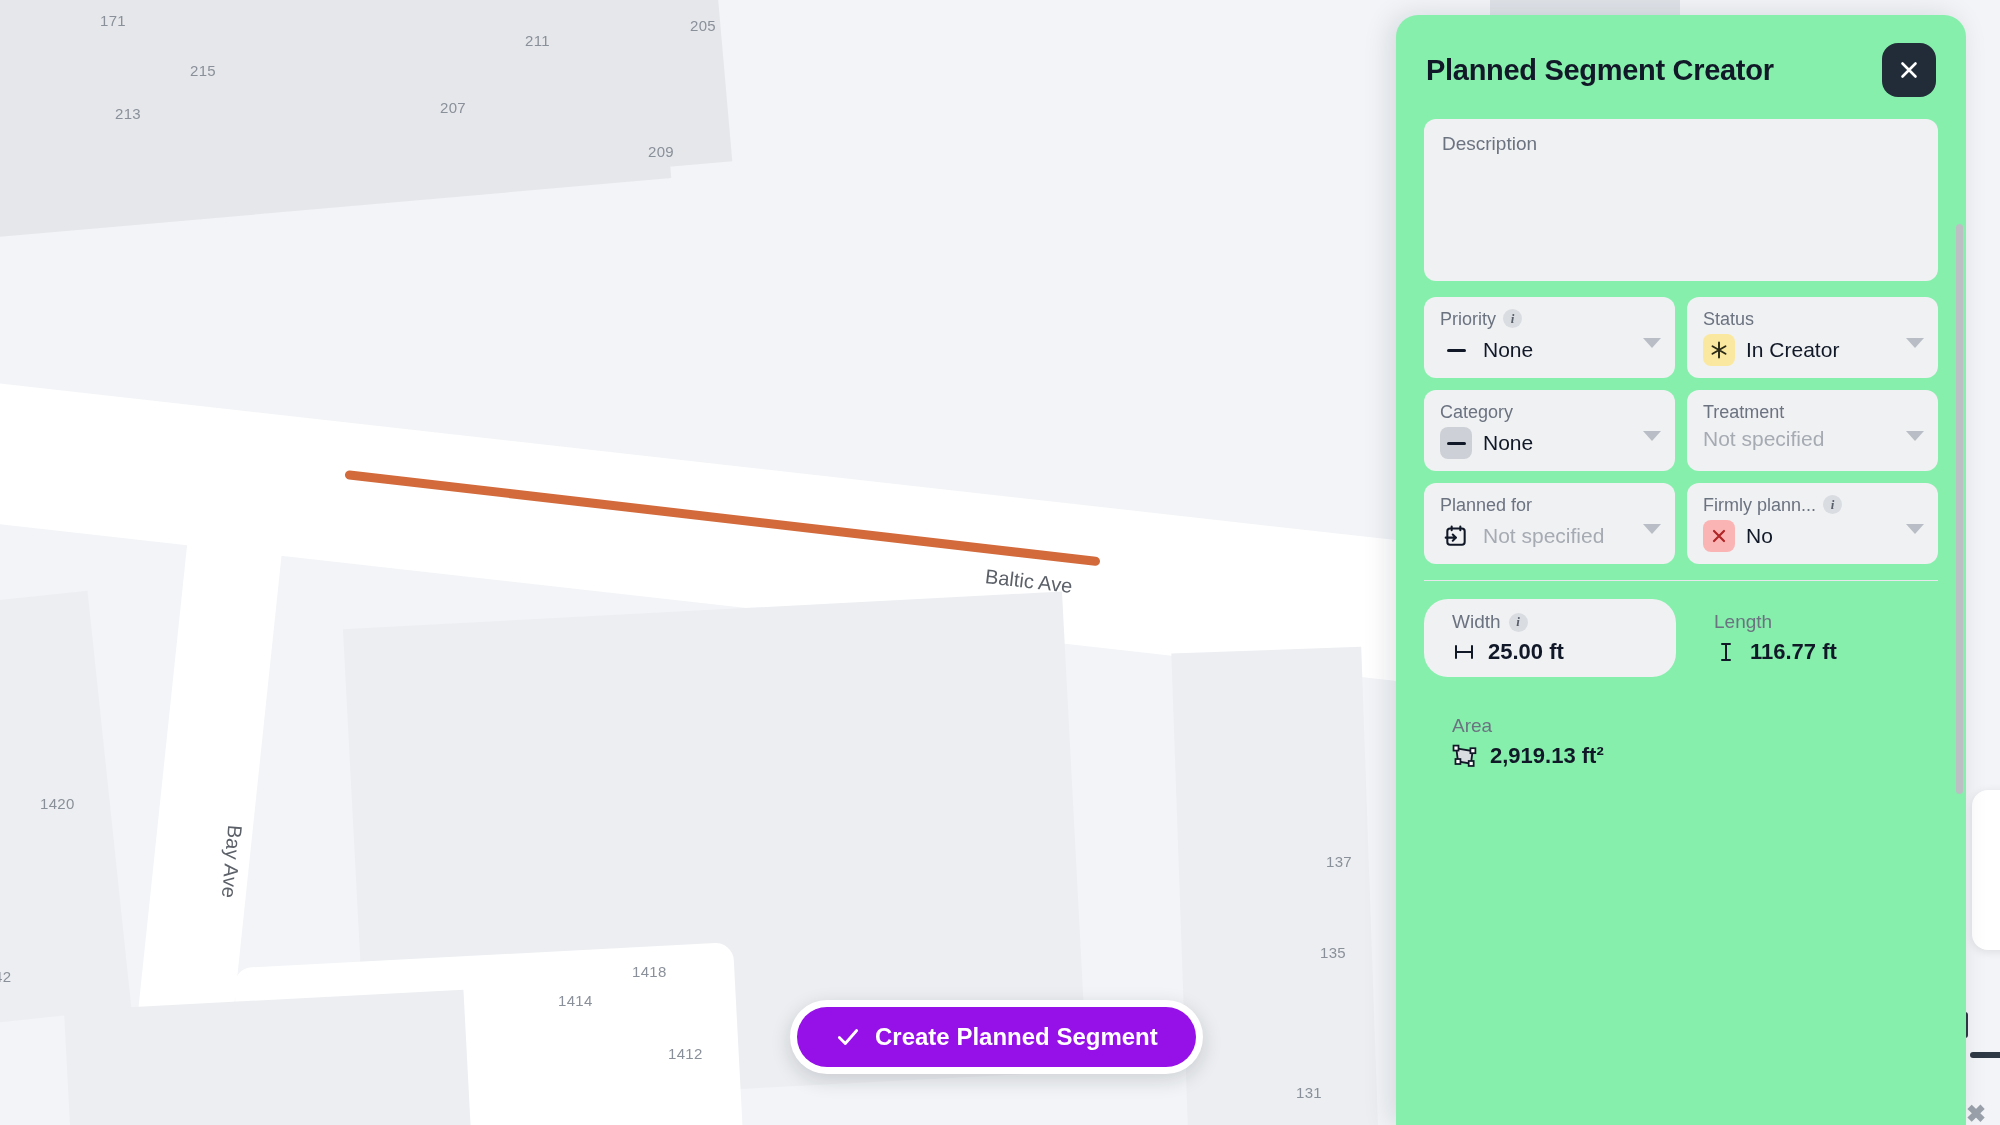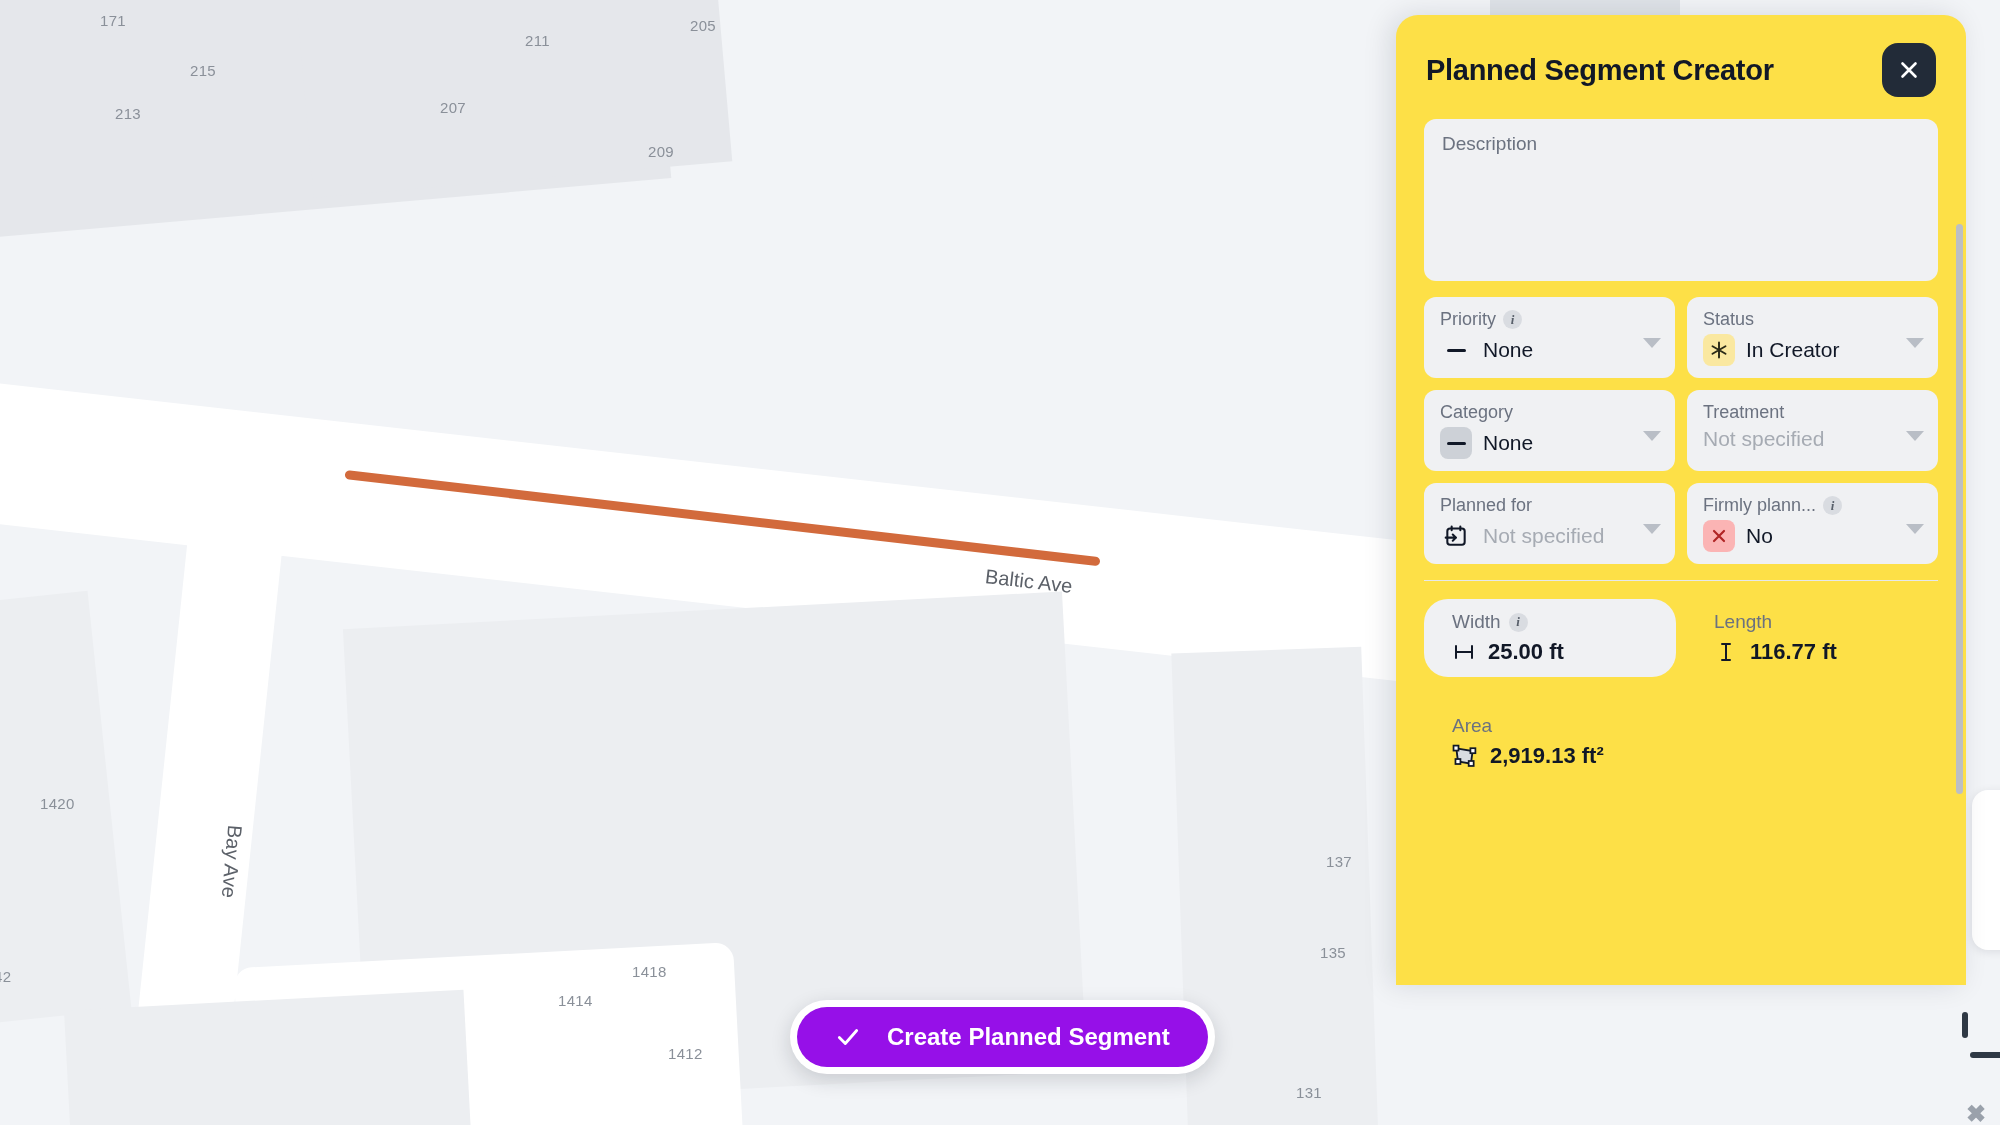--- a/index.html
+++ b/index.html
@@ -94,41 +94,41 @@
     left: 790px;
     top: 1000px;
     background: #ffffff;
     border-radius: 40px;
     padding: 7px;
     box-shadow: 0 6px 20px rgba(16,24,40,.16);
   }
   #create-btn {
     display: flex;
     align-items: center;
-    gap: 26px;
+    gap: 14px;
     background: #9610e8;
     color: #ffffff;
     border: none;
     border-radius: 34px;
     padding: 16px 38px;
     font-size: 24px;
     font-weight: bold;
     font-family: "Liberation Sans", sans-serif;
     cursor: pointer;
     white-space: nowrap;
   }
 
   
   #panel {
     position: absolute;
     left: 1396px;
     top: 15px;
     width: 570px;
-    height: 970px;
-    background: #fde047;
+    height: 1110px;
+    background: #86efac;
     border-radius: 22px 22px 0 0;
     box-shadow: -6px 0 28px rgba(16,24,40,.12);
     overflow: hidden;
   }
 
   #panel-header {
     display: flex;
     align-items: center;
     justify-content: space-between;
     padding: 28px 30px 22px 30px;
@@ -191,21 +191,21 @@
     background: #f0f1f3;
     border-radius: 12px;
     padding: 12px 16px;
     position: relative;
     cursor: pointer;
   }
   .select-label {
     font-size: 18px;
     color: #6b7280;
     display: flex;
-    align-items: center;
+    align-items: flex-start;
     gap: 7px;
     margin-bottom: 4px;
   }
   .select-row {
     display: flex;
     align-items: center;
     gap: 11px;
     font-size: 21px;
     color: #111827;
   }

